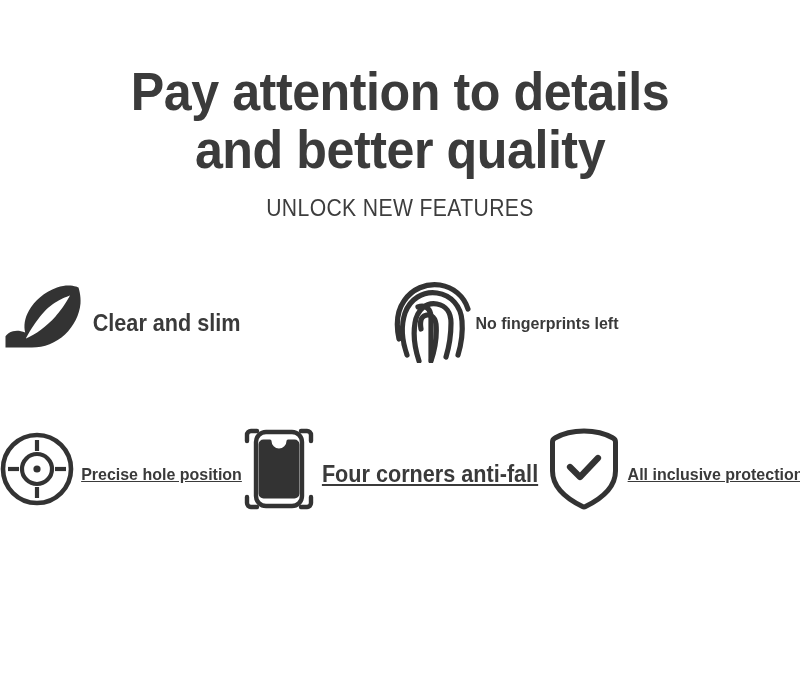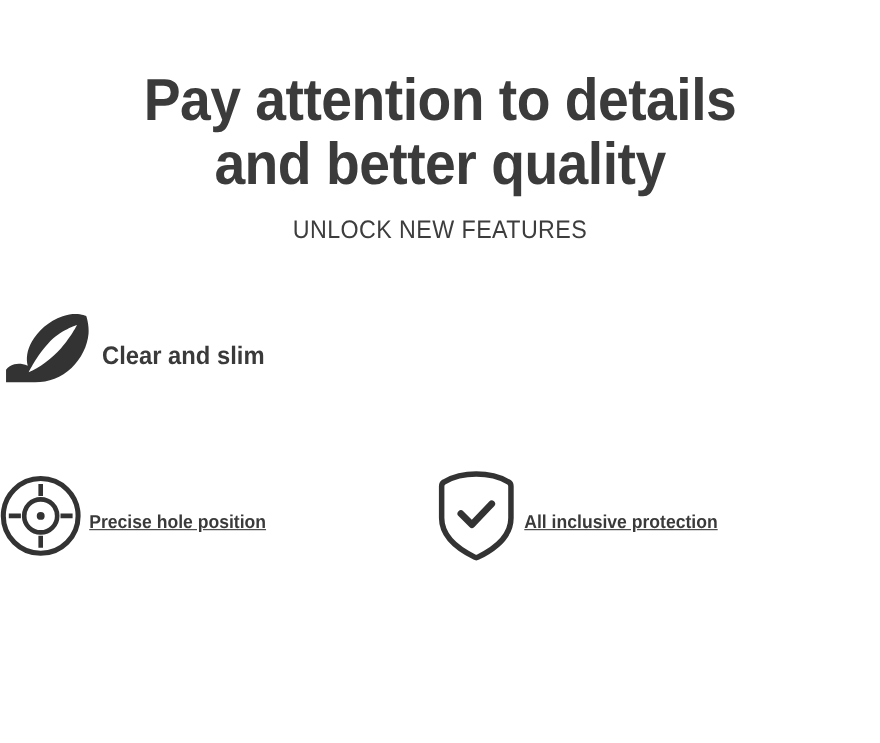--- a/index.html
+++ b/index.html
@@ -135,20 +135,34 @@
                      C16.5 49.5 12.5 49.3 9 50.2C5.6 51.1 3 53 1.5 55.2L1.5 66.5L28 66.5
                      C40 66.5 52 62 61 53.5C70 45 75.5 33.5 76.5 22.5C77.2 14.8 74.5 6.5 74.5 6.5Z
                      M66 14.5C66 14.5 60.5 25.5 51.5 35.5C42.5 45.5 31.5 53.5 22 57.5
                      C22 57.5 29 43 40 31C51 19 66 14.5 66 14.5Z" fill="#333333" fill-rule="evenodd"></path>
           </svg>
         </div>
         <div class="flabel sz-md">Clear and slim</div>
       </div>
 
 
+      <div class="fcell cell-3">
+        <div class="icon-wrap">
+          <svg width="80" height="86" viewBox="0 0 80 86" aria-hidden="true">
+            <g fill="none" stroke="#333333" stroke-width="5.2" stroke-linecap="round">
+              <path d="M40 82 C40 70 40 52 40 40 C40 32 34 27 27 30"></path>
+              <path d="M28 84 C24 72 22 58 24 46 C26 33 35 25 46 27 C55 28.5 60 36 60 46 C60 58 58 70 55 80"></path>
+              <path d="M16 78 C11 64 10 48 14 36 C19 22 32 14 46 16 C60 18 70 29 71 44 C72 56 70 68 67 78"></path>
+              <path d="M8 62 C5 48 6 34 13 24 C21 12 35 6 49 8 C62 10 73 19 77 32"></path>
+              <path d="M40 84 C44 72 46 58 45 47 C44 39 38 36 33 39 C29.5 41 29 46 30 52"></path>
+            </g>
+          </svg>
+        </div>
+        <div class="flabel sz-sm">No fingerprints left</div>
+      </div>
     </div>
 
     <div class="frow row2">
 
       <div class="fcell cell-4">
         <div class="icon-wrap">
           <svg width="78" height="78" viewBox="0 0 78 78" aria-hidden="true">
             <circle cx="39" cy="39" r="34" fill="none" stroke="#333333" stroke-width="4.6"></circle>
             <circle cx="39" cy="39" r="15" fill="none" stroke="#333333" stroke-width="4.2"></circle>
             <circle cx="39" cy="39" r="3.6" fill="#333333"></circle>
@@ -156,20 +170,43 @@
               <line x1="39" y1="10" x2="39" y2="21"></line>
               <line x1="39" y1="57" x2="39" y2="68"></line>
               <line x1="10" y1="39" x2="21" y2="39"></line>
               <line x1="57" y1="39" x2="68" y2="39"></line>
             </g>
           </svg>
         </div>
         <div class="flabel sz-sm">Precise hole position</div>
       </div>
 
+      <div class="fcell cell-5">
+        <div class="icon-wrap">
+          <svg width="72" height="84" viewBox="0 0 72 84" aria-hidden="true">
+
+            <g fill="none" stroke="#333333" stroke-width="4.4" stroke-linecap="round" stroke-linejoin="round">
+              <path d="M14 4 L8 4 A4 4 0 0 0 4 8 L4 14"></path>
+              <path d="M58 4 L64 4 A4 4 0 0 1 68 8 L68 14"></path>
+              <path d="M14 80 L8 80 A4 4 0 0 1 4 76 L4 70"></path>
+              <path d="M58 80 L64 80 A4 4 0 0 0 68 76 L68 70"></path>
+            </g>
+
+            <rect x="13" y="5" width="46" height="74" rx="10" ry="10" fill="none" stroke="#333333" stroke-width="4.4"></rect>
+
+            <path d="M20.5 12.5 L27 12.5 A1.5 1.5 0 0 1 28.5 14
+                     A7.5 7.5 0 0 0 43.5 14 A1.5 1.5 0 0 1 45 12.5
+                     L51.5 12.5 A5 5 0 0 1 56.5 17.5 L56.5 66.5
+                     A5 5 0 0 1 51.5 71.5 L20.5 71.5
+                     A5 5 0 0 1 15.5 66.5 L15.5 17.5
+                     A5 5 0 0 1 20.5 12.5 Z" fill="#333333"></path>
+          </svg>
+        </div>
+        <div class="flabel sz-md">Four corners anti-fall</div>
+      </div>
 
       <div class="fcell cell-6">
         <div class="icon-wrap">
           <svg width="76" height="84" viewBox="0 0 76 84" aria-hidden="true">
             <path d="M38 4 C27 4 16 7 9 11 C7.5 11.8 6.5 13.4 6.5 15 L6.5 44
                      C6.5 58 17 70 36.5 79.5 C37.4 80 38.6 80 39.5 79.5
                      C59 70 69.5 58 69.5 44 L69.5 15 C69.5 13.4 68.5 11.8 67 11
                      C60 7 49 4 38 4 Z" fill="none" stroke="#333333" stroke-width="5"></path>
             <path d="M24 40 L34 50 L52 31" fill="none" stroke="#333333" stroke-width="6.2" stroke-linecap="round" stroke-linejoin="round"></path>
           </svg>

